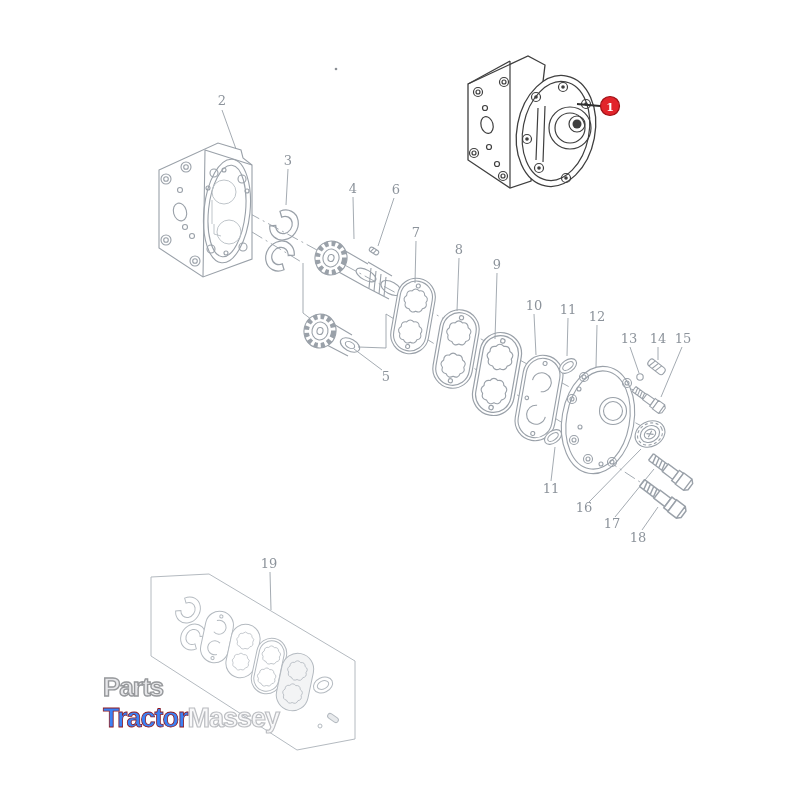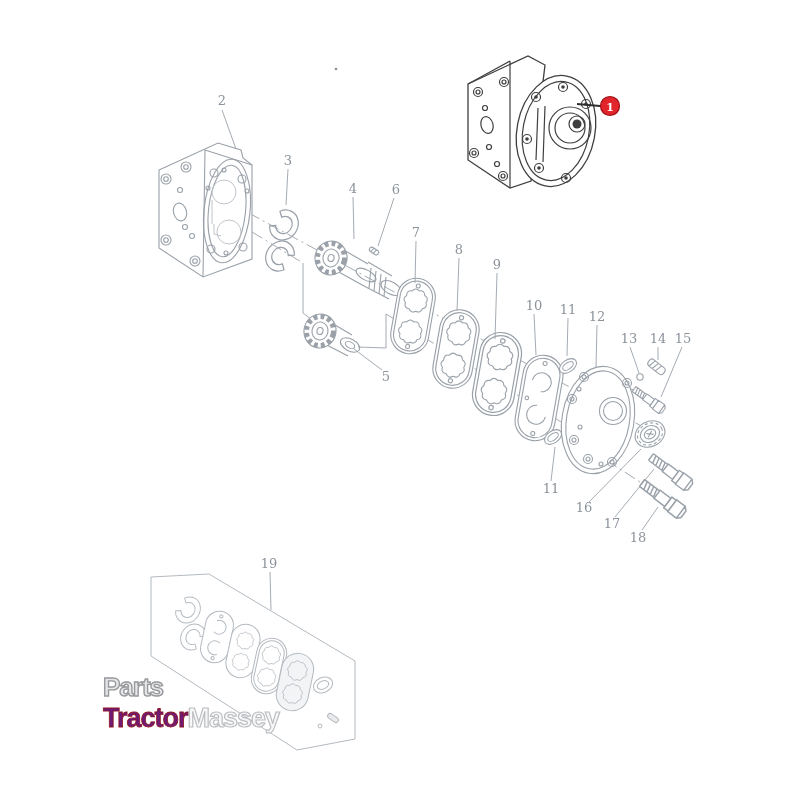--- a/index.html
+++ b/index.html
@@ -14,21 +14,21 @@
   .kitn{stroke:#b4bac0;stroke-width:1;fill:none;}
   .dark{stroke:#3f3f3f;stroke-width:1.3;fill:#ffffff;}
   .darkn{stroke:#3f3f3f;stroke-width:1.2;fill:none;}
   .axis{stroke:#9aa1a9;stroke-width:0.9;fill:none;stroke-dasharray:12 4 2 4;}
   .badge-txt{font-family:"DejaVu Serif",serif;font-size:11px;font-weight:bold;fill:#ffffff;}
   #watermark{position:absolute;left:103px;top:672px;line-height:21px;pointer-events:none;}
   .wm-grey{font:bold 26px "Liberation Sans",sans-serif;letter-spacing:-1px;
            color:rgba(240,240,242,0.85);-webkit-text-stroke:1.4px #97999c;
            text-shadow:0 0 1px #b5b7ba;}
   .wm-red{font:bold 27px "Liberation Sans",sans-serif;letter-spacing:-1px;
-          color:#701a75;-webkit-text-stroke:0.8px #8e151b;}
+          color:#3b82f6;-webkit-text-stroke:0.8px #8e151b;}
   .wm-pale{font:bold 27px "Liberation Sans",sans-serif;letter-spacing:-1px;
            color:rgba(246,246,248,0.8);-webkit-text-stroke:1.2px #bcbec2;}
 </style>
 </head>
 <body>
 
 <div id="stage">
 <svg width="800" height="800" viewBox="0 0 800 800">
   <defs>
     <path id="rosette" d="M11,0 Q13.63,4.96 8.43,7.07 Q7.25,12.56 1.91,10.83 Q-2.52,14.28 -5.5,9.53 Q-11.11,9.32 -10.34,3.76 Q-14.5,0 -10.34,-3.76 Q-11.11,-9.32 -5.5,-9.53 Q-2.52,-14.28 1.91,-10.83 Q7.25,-12.56 8.43,-7.07 Q13.63,-4.96 11,0 Z"></path>

